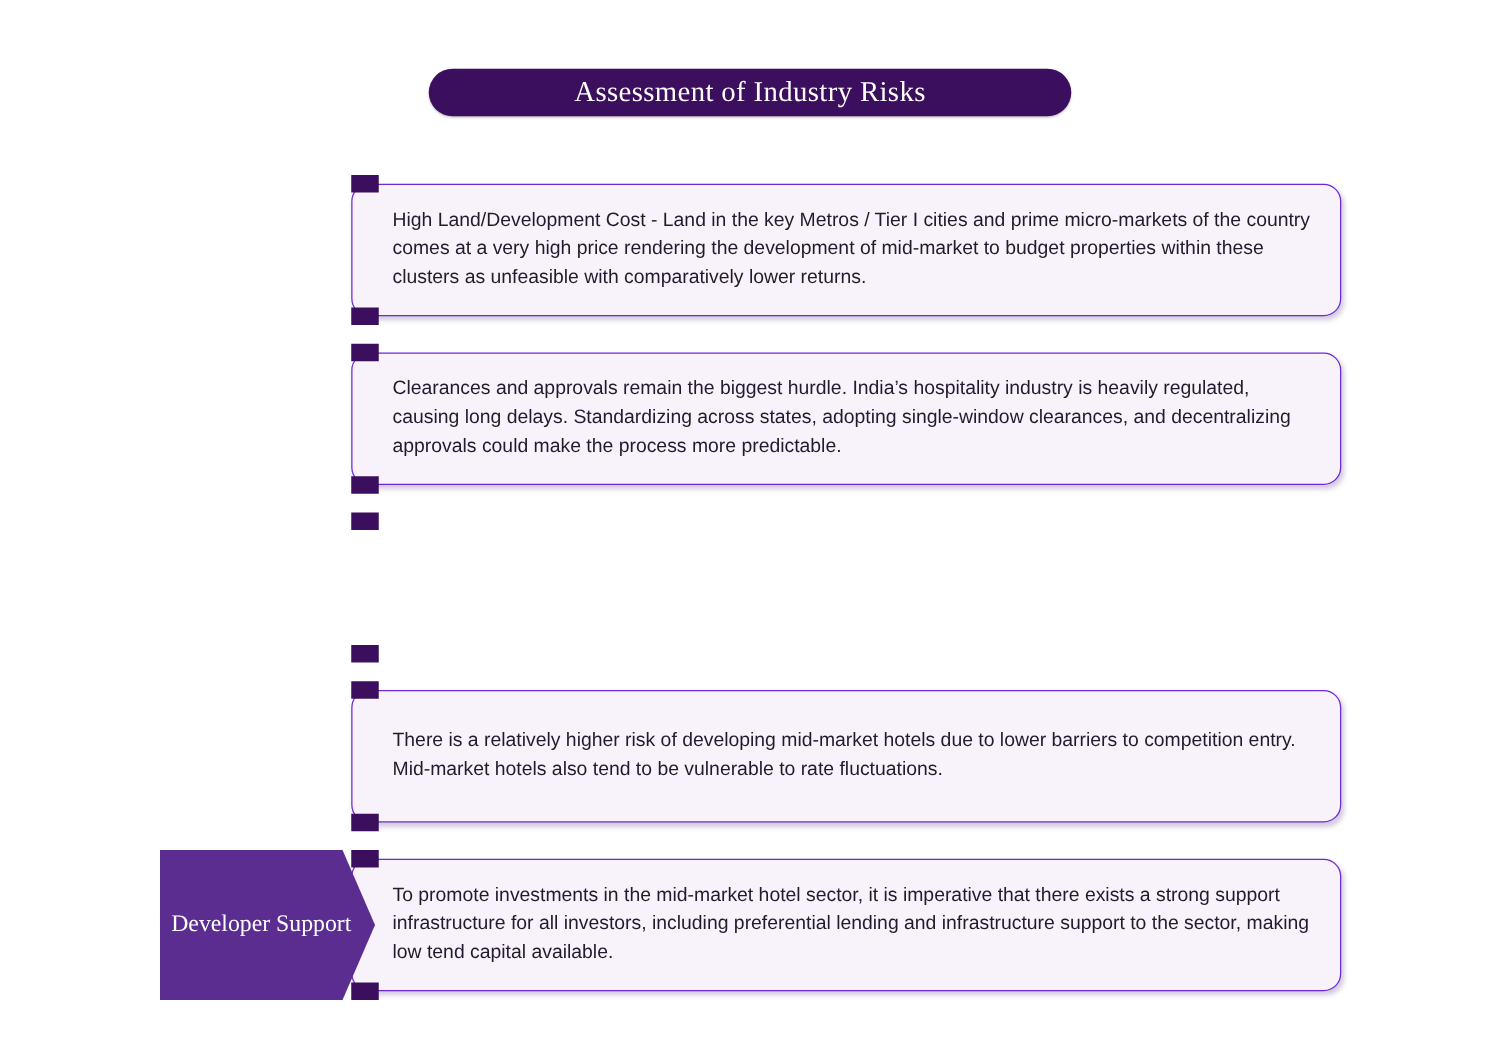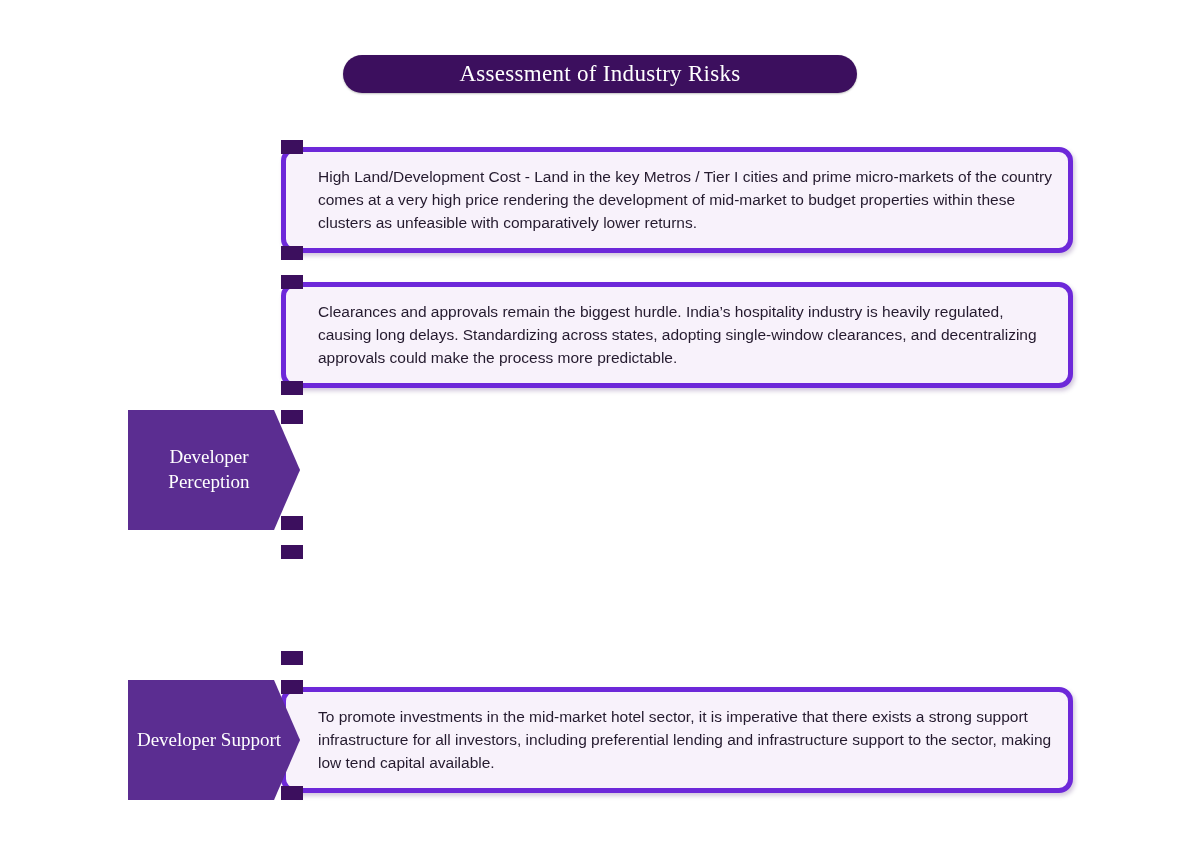--- a/index.html
+++ b/index.html
@@ -57,21 +57,21 @@
   }
 
   
   .row-body {
     position: absolute;
     left: 281px;
     top: 7px;
     width: 792px;
     height: 106px;
     background: #f8f2fb;
-    border: 5px solid #6d28d9;
+    border: 1px solid #6d28d9;
     border-radius: 14px;
     box-sizing: border-box;
     box-shadow: 2px 3px 4px rgba(80,40,120,0.25);
   }
   .row-body .body-text {
     position: absolute;
     left: 32px;
     right: 16px;
     top: 50%;
     transform: translateY(-50%);
@@ -145,28 +145,28 @@
       <div class="row-notch"></div>
       <div class="row-notch bottom"></div>
       <div class="row-body">
         <div class="body-text">Clearances and approvals remain the biggest hurdle. India’s hospitality industry is heavily regulated, causing long delays. Standardizing across states, adopting single-window clearances, and decentralizing approvals could make the process more predictable.</div>
       </div>
     </div>
 
     <div class="row">
       <div class="row-notch"></div>
       <div class="row-notch bottom"></div>
-      <div class="row-label">
-        <div class="label-text">Developer Perception</div>
-      </div>
     </div>
 
     <div class="row">
       <div class="row-notch"></div>
       <div class="row-notch bottom"></div>
+      <div class="row-body">
+        <div class="body-text">There is a relatively higher risk of developing mid-market hotels due to lower barriers to competition entry. Mid-market hotels also tend to be vulnerable  to rate fluctuations.</div>
+      </div>
     </div>
 
     <div class="row">
       <div class="row-notch"></div>
       <div class="row-notch bottom"></div>
       <div class="row-body">
         <div class="body-text">To promote investments in the mid-market hotel sector, it is imperative that there exists a strong support infrastructure for all investors, including preferential lending and infrastructure support to the sector, making low tend capital available.</div>
       </div>
       <div class="row-label">
         <div class="label-text">Developer Support</div>

